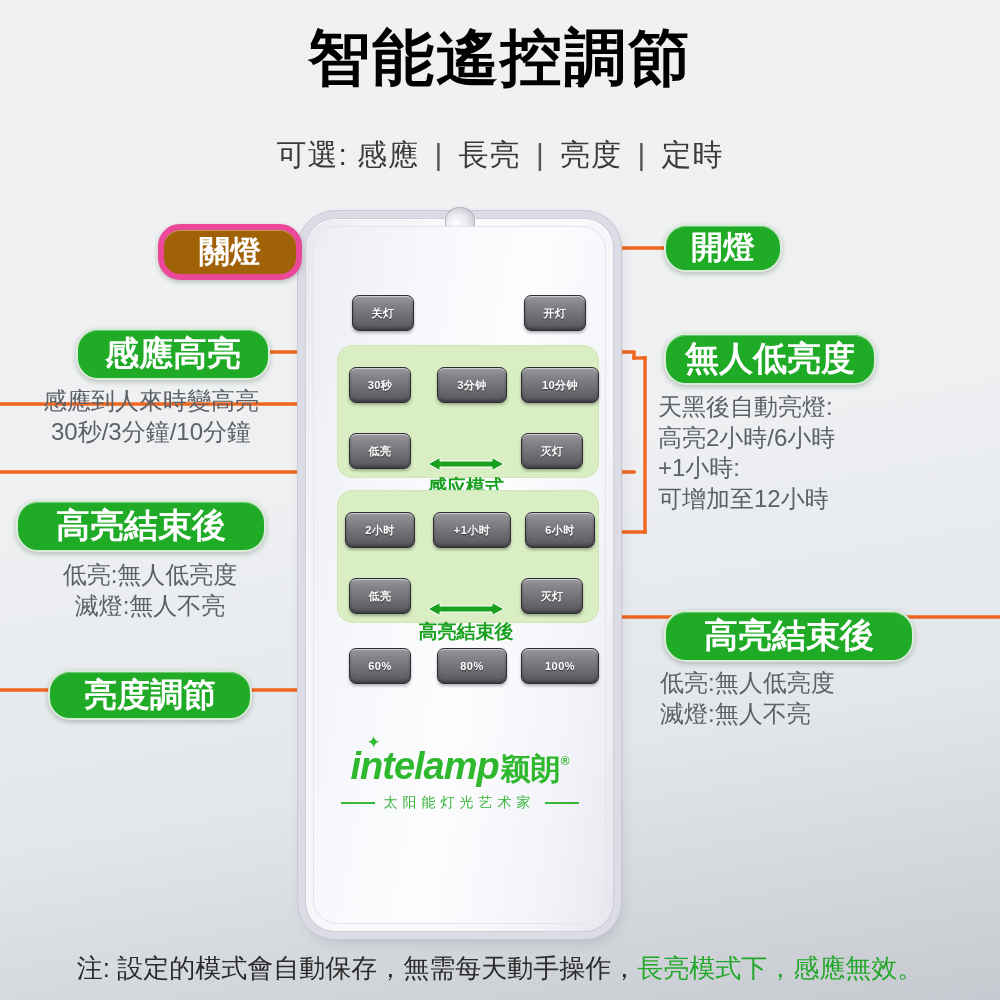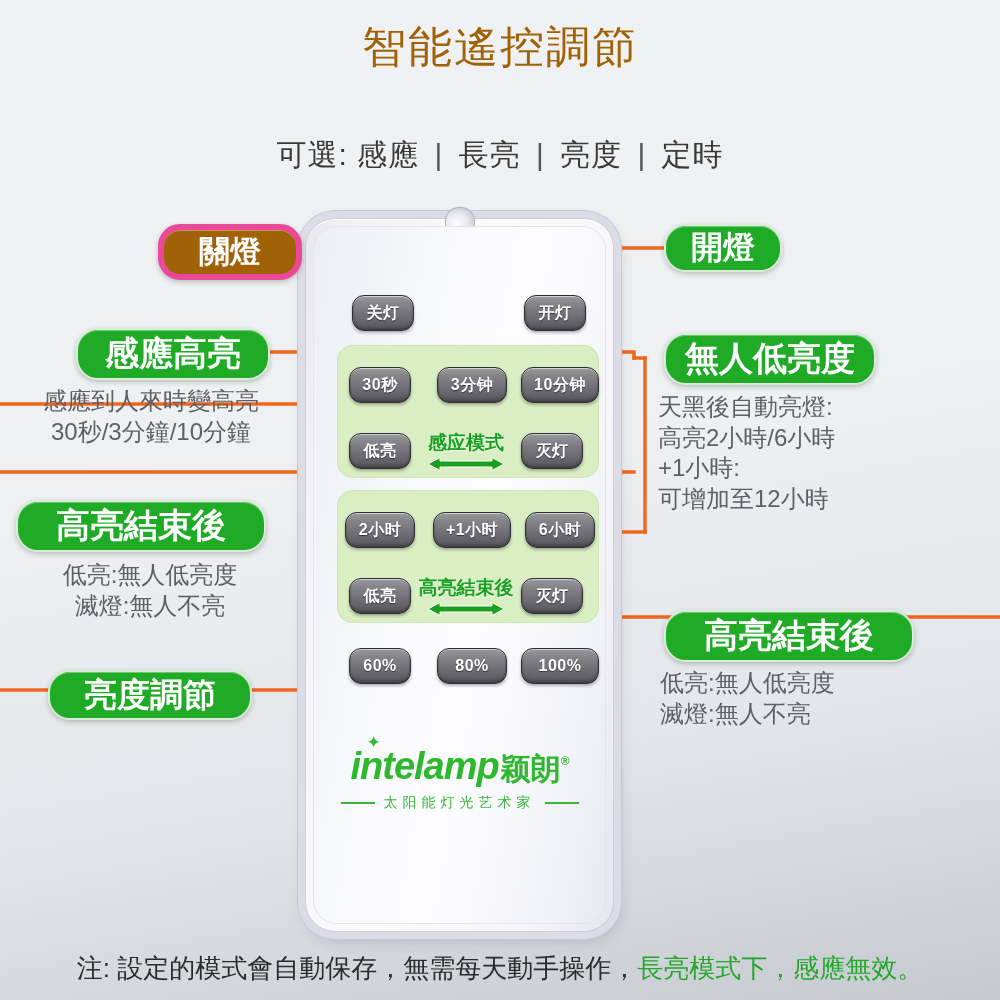--- a/index.html
+++ b/index.html
@@ -7,21 +7,21 @@
     width:1000px;height:1000px;
     font-family:"Liberation Sans","DejaVu Sans",sans-serif;
     background:linear-gradient(170deg,#eff1f3 0%,#eef0f2 45%,#e3e6ea 72%,#c6cad0 100%);
     overflow:hidden;position:relative;
   }
   #stage{position:absolute;inset:0;}
 
   
   .title{
     position:absolute;left:0;right:0;top:22px;text-align:center;
-    font-size:44px;font-weight:normal;color:#a16207;letter-spacing:2px;
+    font-size:62px;font-weight:bold;color:#000000;letter-spacing:2px;
     line-height:1.15;
   }
   .subtitle{
     position:absolute;left:0;right:0;top:135px;text-align:center;
     font-size:30px;color:#3a3a3a;letter-spacing:1px;
   }
   .subtitle .sep{color:#555;padding:0 6px;}
 
   
   .remote{
@@ -51,41 +51,41 @@
   .panel{
     position:absolute;border-radius:16px;
     background:#d9eec3;
     box-shadow:inset 0 0 0 1px #cfe6b6;
   }
   #panel-sensor{left:23px;top:118px;width:262px;height:133px;}
   #panel-always{left:23px;top:263px;width:262px;height:133px;}
 
   
   .btn{
-    position:absolute;height:34px;border-radius:12px;
+    position:absolute;height:34px;border-radius:7px;
     display:flex;align-items:center;justify-content:center;
-    color:#ffffff;font-size:16px;font-weight:bold;letter-spacing:.5px;
+    color:#ffffff;font-size:11px;font-weight:bold;letter-spacing:.5px;
     background:linear-gradient(180deg,#9a9a9e 0%,#85858a 22%,#6e6e74 60%,#55555b 100%);
     border:1px solid #2d2d33;
     box-shadow:
       inset 0 1px 0 rgba(255,255,255,.55),
       inset 0 -2px 3px rgba(0,0,0,.30),
       0 2px 3px rgba(0,0,0,.28);
     text-shadow:0 1px 1px rgba(0,0,0,.55);
     white-space:nowrap;
   }
   .btn.w60{width:60px;}
   .btn.w68{width:68px;}
   .btn.w76{width:76px;}
 
   
   .mode-label{
     position:absolute;text-align:center;
     color:#18a01f;font-weight:bold;font-size:19px;
-    text-shadow:0 1px 0 #ffffff;white-space:nowrap;
+    text-shadow:0 1px 0 #ffffff;white-space:nowrap;margin-top:44px;
   }
   .dbl-arrow{position:absolute;height:16px;}
   .dbl-arrow svg{display:block;}
 
   
   .logo-wrap{position:absolute;left:0;right:0;top:520px;text-align:center;}
   .logo-main{
     font-size:38px;font-weight:bold;font-style:italic;color:#2eb82e;
     letter-spacing:-1px;line-height:1;display:inline-block;position:relative;
   }

